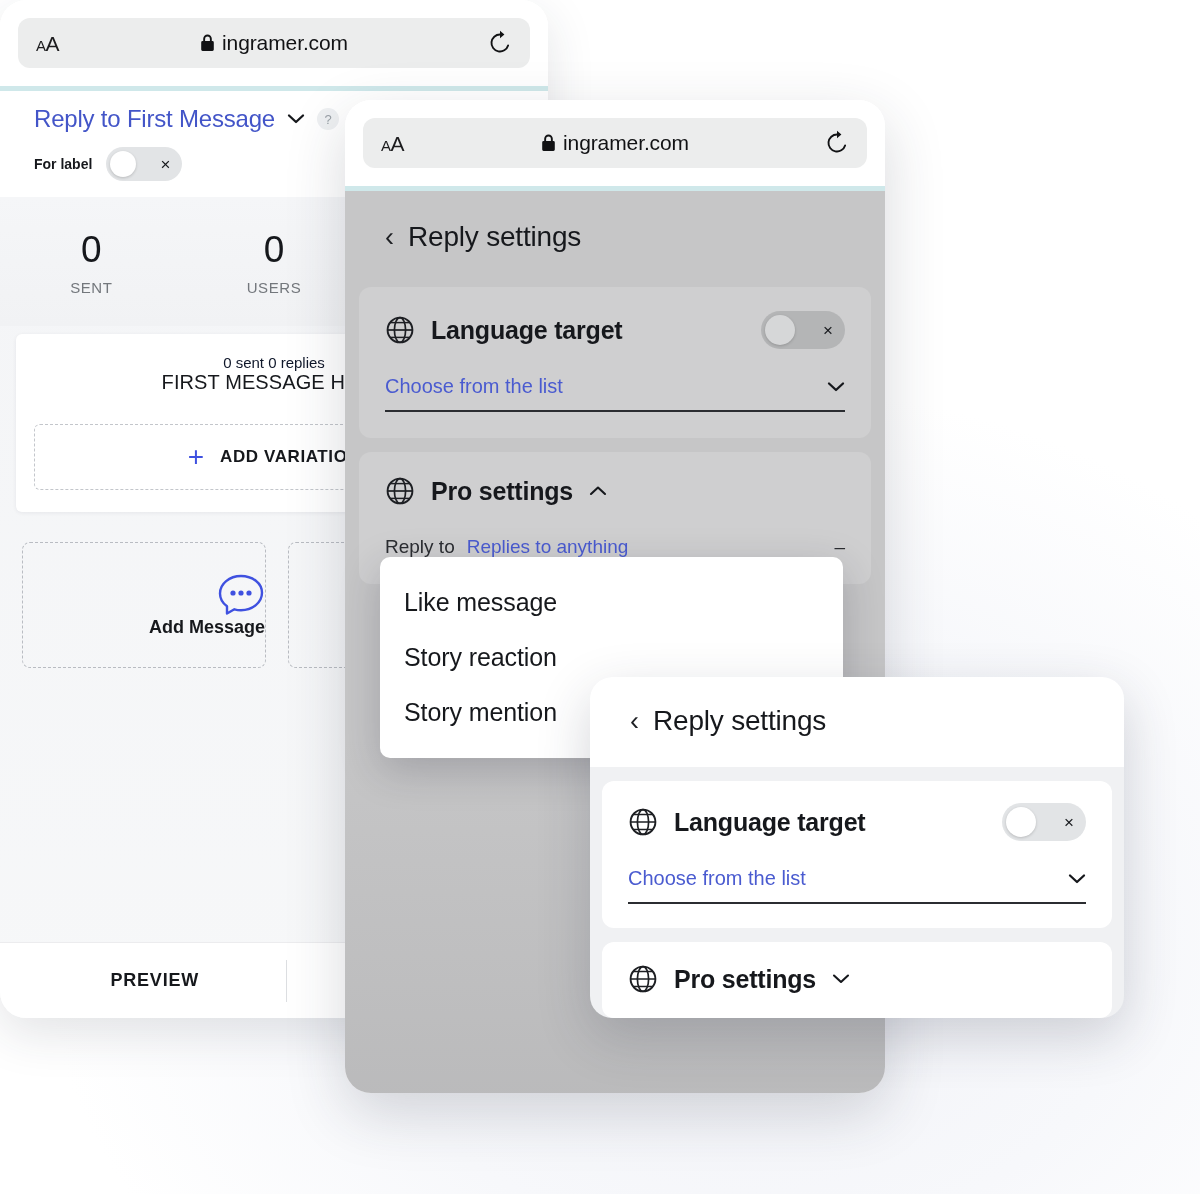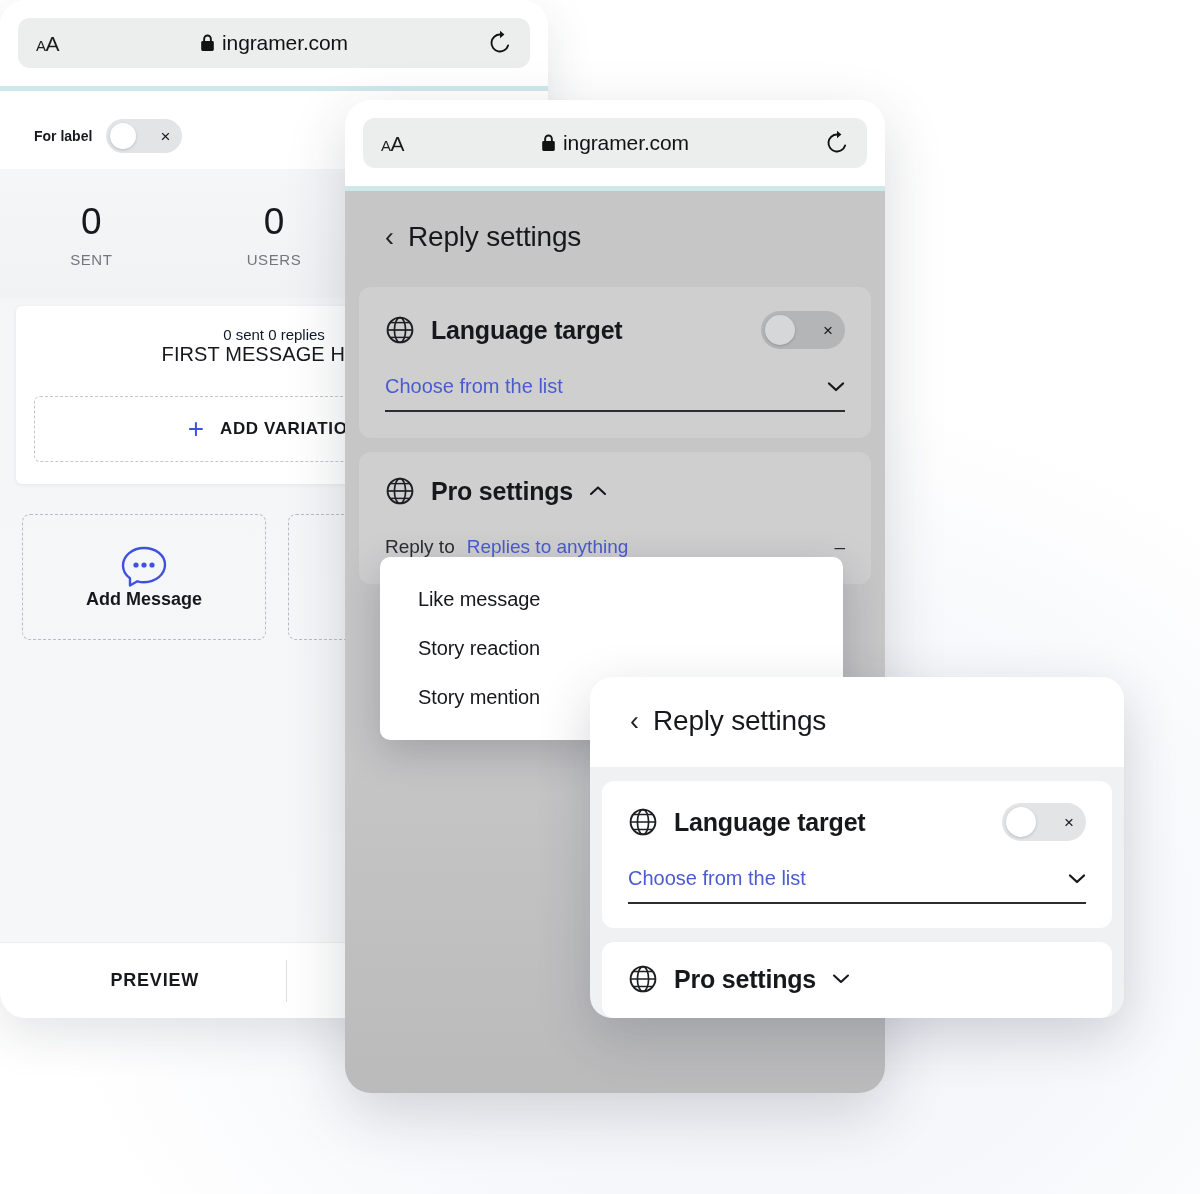--- a/index.html
+++ b/index.html
@@ -192,21 +192,21 @@
     gap: 22px;
     padding: 30px 22px 0 22px;
   }
   .add-card {
     width: 244px;
     height: 126px;
     border: 1.5px dashed #b9bcc2;
     border-radius: 8px;
     display: flex;
     flex-direction: column;
-    align-items: center;
+    align-items: flex-end;
     justify-content: center;
     flex: none;
   }
   .add-card-label { font-size: 18px; font-weight: bold; color: #16181c; }
 
   .preview-bar {
     position: absolute;
     left: 0; right: 0; bottom: 0;
     height: 76px;
     background: #ffffff;
@@ -295,22 +295,22 @@
     left: 380px;
     top: 557px;
     width: 463px;
     background: #ffffff;
     border-radius: 10px;
     box-shadow: 0 12px 40px rgba(30,34,50,0.22);
     padding: 18px 0 18px 0;
     z-index: 40;
   }
   .menu-item {
-    padding: 13px 38px;
-    font-size: 20px;
+    padding: 13px 24px;
+    font-size: 25px;
     color: #16181c;
     letter-spacing: -0.1px;
   }
 
   
   #panel-front {
     left: 590px; top: 677px; width: 534px; height: 341px;
     border-radius: 22px;
     background: #f0f1f3;
     box-shadow: 0 18px 54px rgba(40,44,63,0.20);
@@ -342,20 +342,27 @@
         </span>
         <svg class="reload-icon" width="24" height="26" viewBox="0 0 24 26">
             <path d="M12 4.5a8.5 8.5 0 1 0 8.1 11" stroke="#111214" stroke-width="1.9" fill="none" stroke-linecap="round"></path>
             <path d="M12 0.8 L12 8.2 L16.4 4.5 Z" fill="#111214"></path>
           </svg>
       </div>
     </div>
     <div class="loadbar"></div>
 
     <div class="editor-head">
+      <div class="title-row">
+        <span class="campaign-title">Reply to First Message</span>
+        <svg width="18" height="12" viewBox="0 0 18 12">
+            <path d="M2 2.5 L9 9 L16 2.5" stroke="#16181c" stroke-width="2.3" fill="none" stroke-linecap="round" stroke-linejoin="round"></path>
+          </svg>
+        <span class="help-badge">?</span>
+      </div>
       <div class="label-row">
         <span class="label-text">For label</span>
         <span class="toggle">
           <span class="knob"></span>
           <span class="x">×</span>
         </span>
       </div>
     </div>
 
     <div class="editor-body">

